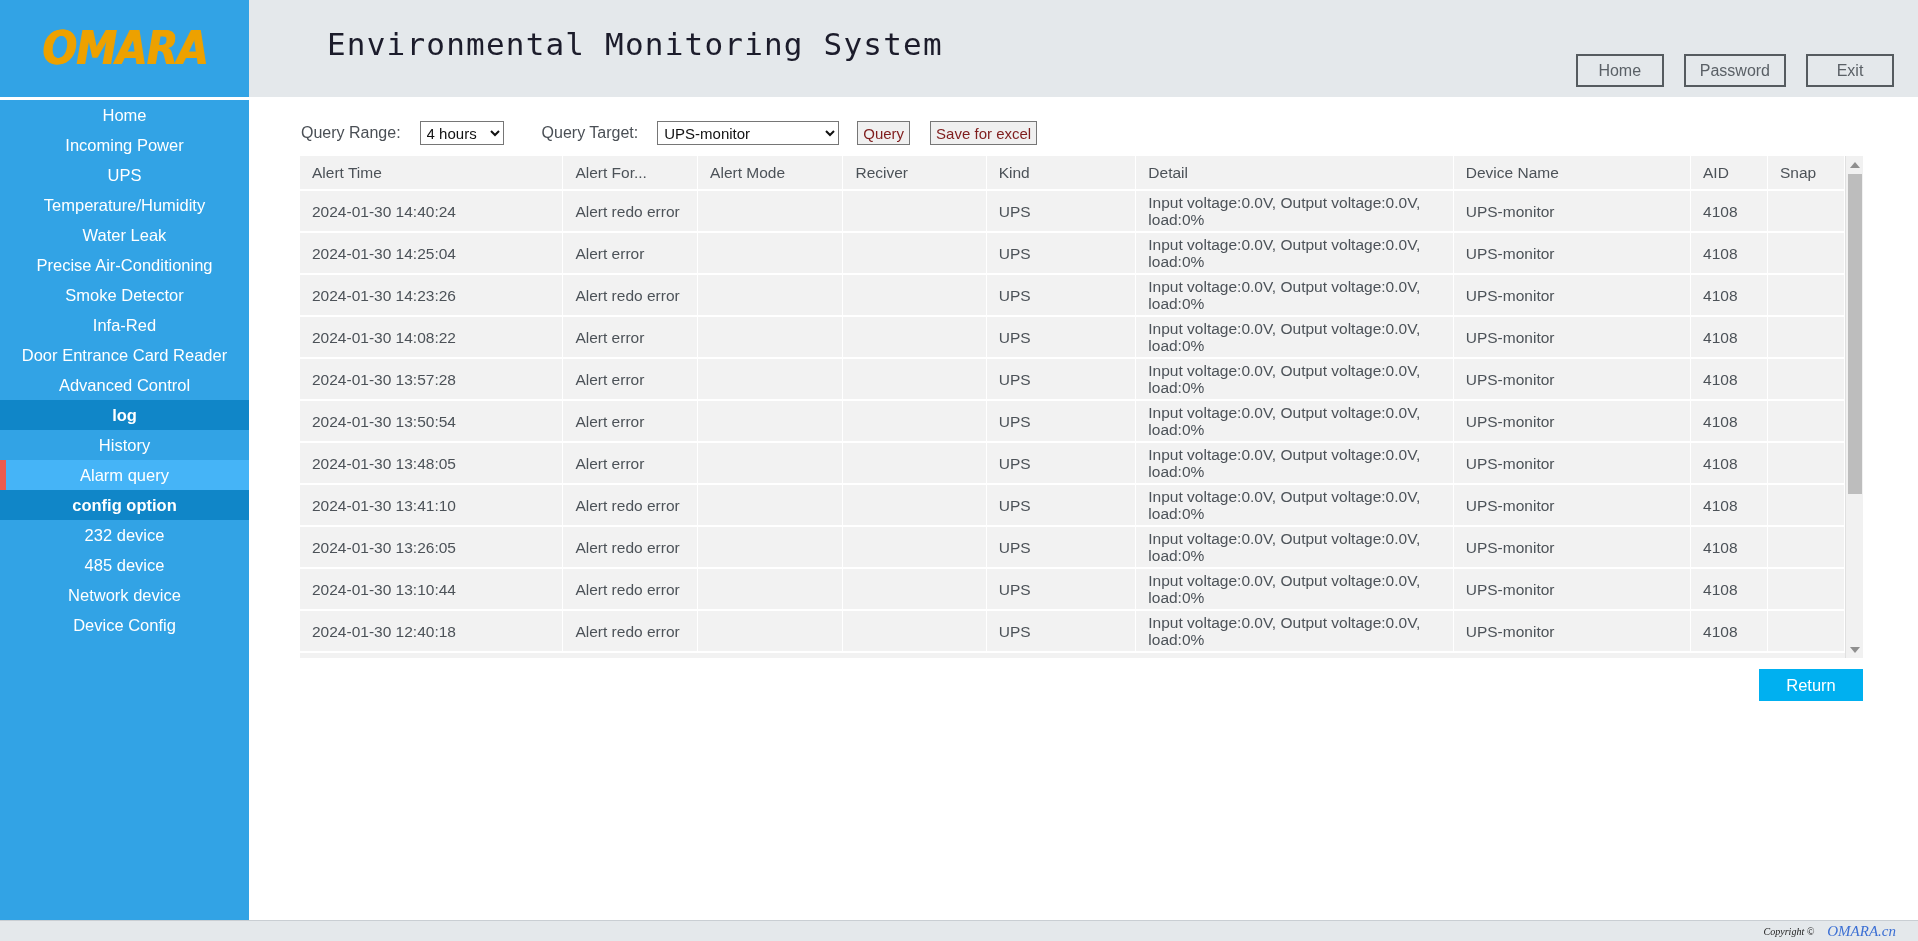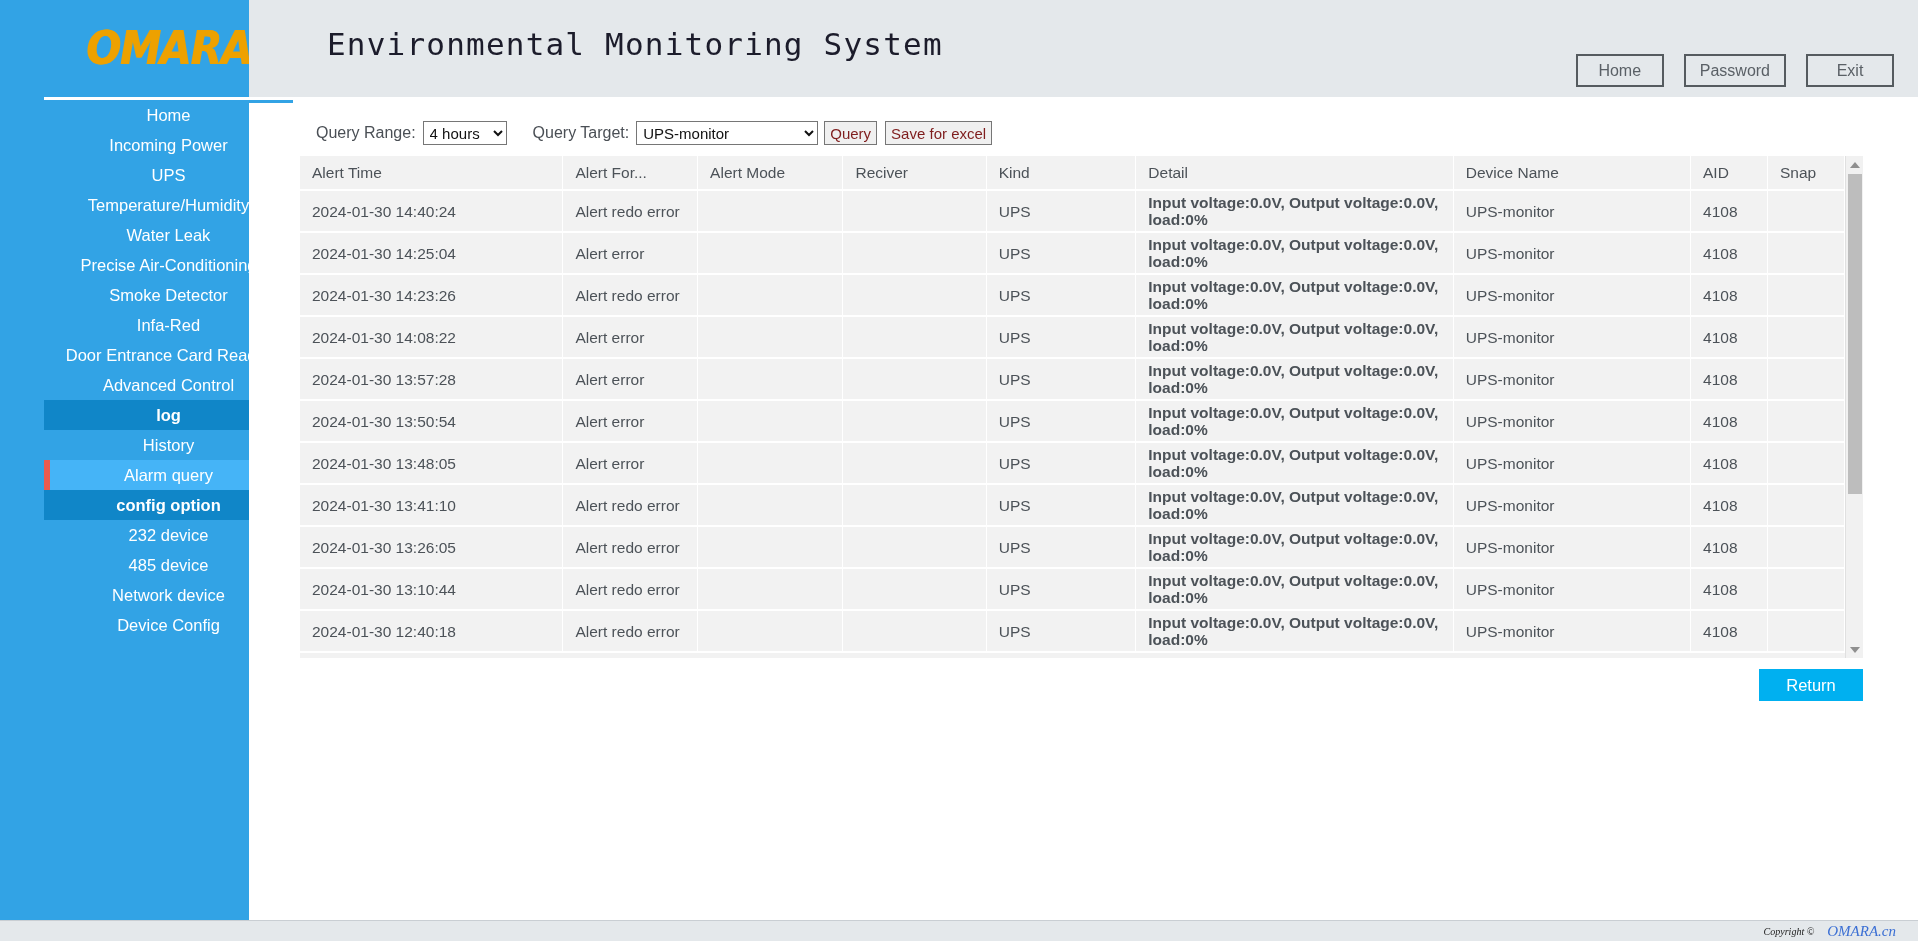--- a/index.html
+++ b/index.html
@@ -9,21 +9,20 @@
     font-family: "Liberation Sans", sans-serif;
     overflow: hidden;
   }
   #app { position: relative; width: 1918px; height: 941px; background:#fff; }
 
   
   .sidebar {
     position: absolute; left: 0; top: 0;
     width: 249px; height: 920px;
     background: #32a3e5;
-    padding-left: 44px;
   }
   .logo-box {
     height: 100px; width: 249px;
     background: #32a3e5;
     display: flex; align-items: center; justify-content: center;
     border-bottom: 3px solid #ffffff;
   }
   .logo-text {
     font-family: "DejaVu Sans", sans-serif;
     font-weight: 900;
@@ -90,22 +89,22 @@
   }
 
   
   .content {
     position: absolute; left: 249px; top: 103px;
     width: 1669px; height: 817px;
     background: #ffffff;
   }
   .toolbar {
     display: flex; align-items: center;
-    gap: 0px;
-    padding: 14px 0 0 67px;
+    gap: 12px;
+    padding: 14px 0 0 52px;
     height: 46px;
     font-size: 16px;
     color: #444a50;
   }
   .tb-label { margin-right: 7px; color:#4a4f55; font-size:16px; }
   .tb-select {
     font-family: "Liberation Sans", sans-serif;
     font-size: 15px;
     height: 24px;
     border: 1px solid #767676;
@@ -159,21 +158,21 @@
     height: 36px;
     padding: 3px 0 3px 12px;
     background: #f2f2f2;
     border-right: 1px solid #ffffff;
     border-bottom: 2px solid #ffffff;
     vertical-align: middle;
     line-height: 17px;
     font-size: 15.5px;
     color: #4c5258;
   }
-  td.detail { font-size: 15px; line-height: 17px; padding-right: 6px; font-weight: bold; }
+  td.detail { font-size: 15px; line-height: 17px; padding-right: 6px; }
   .c-time   { width: 246px; }
   .c-for    { width: 126px; }
   .c-mode   { width: 136px; }
   .c-recv   { width: 134px; }
   .c-kind   { width: 140px; }
   .c-detail { width: 297px; }
   .c-dev    { width: 222px; }
   .c-aid    { width: 72px; }
   .c-snap   { width: 72px; }
 

